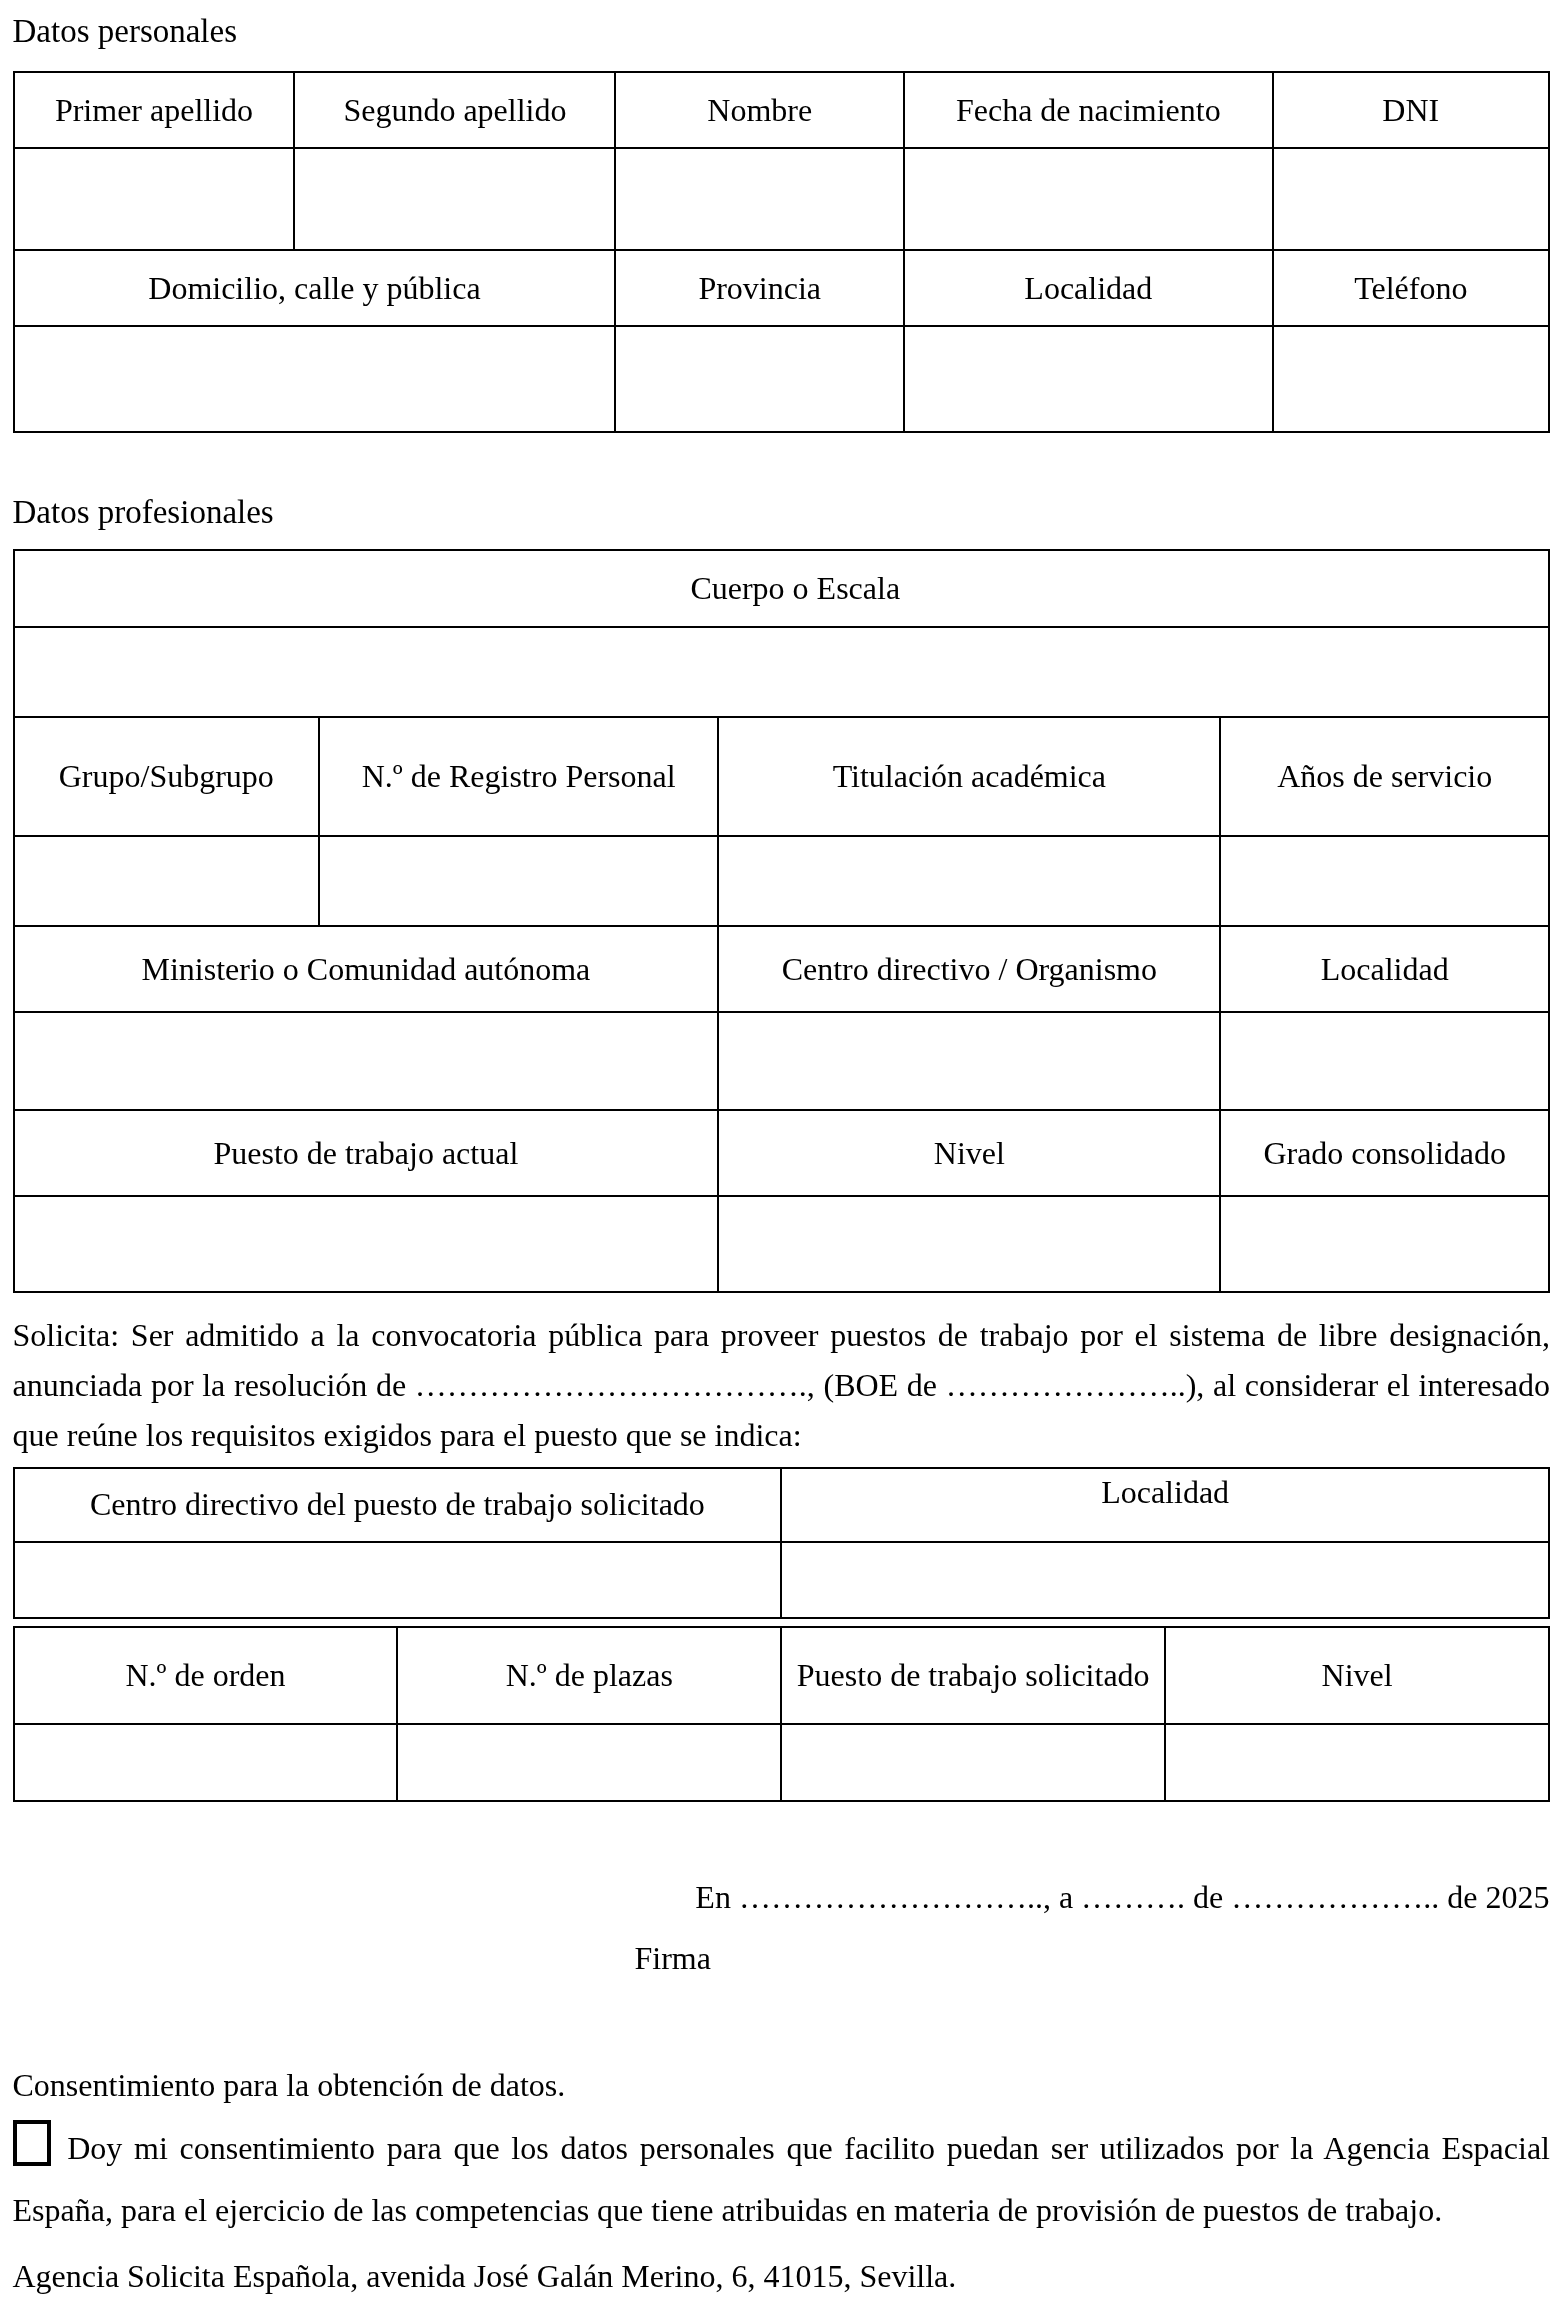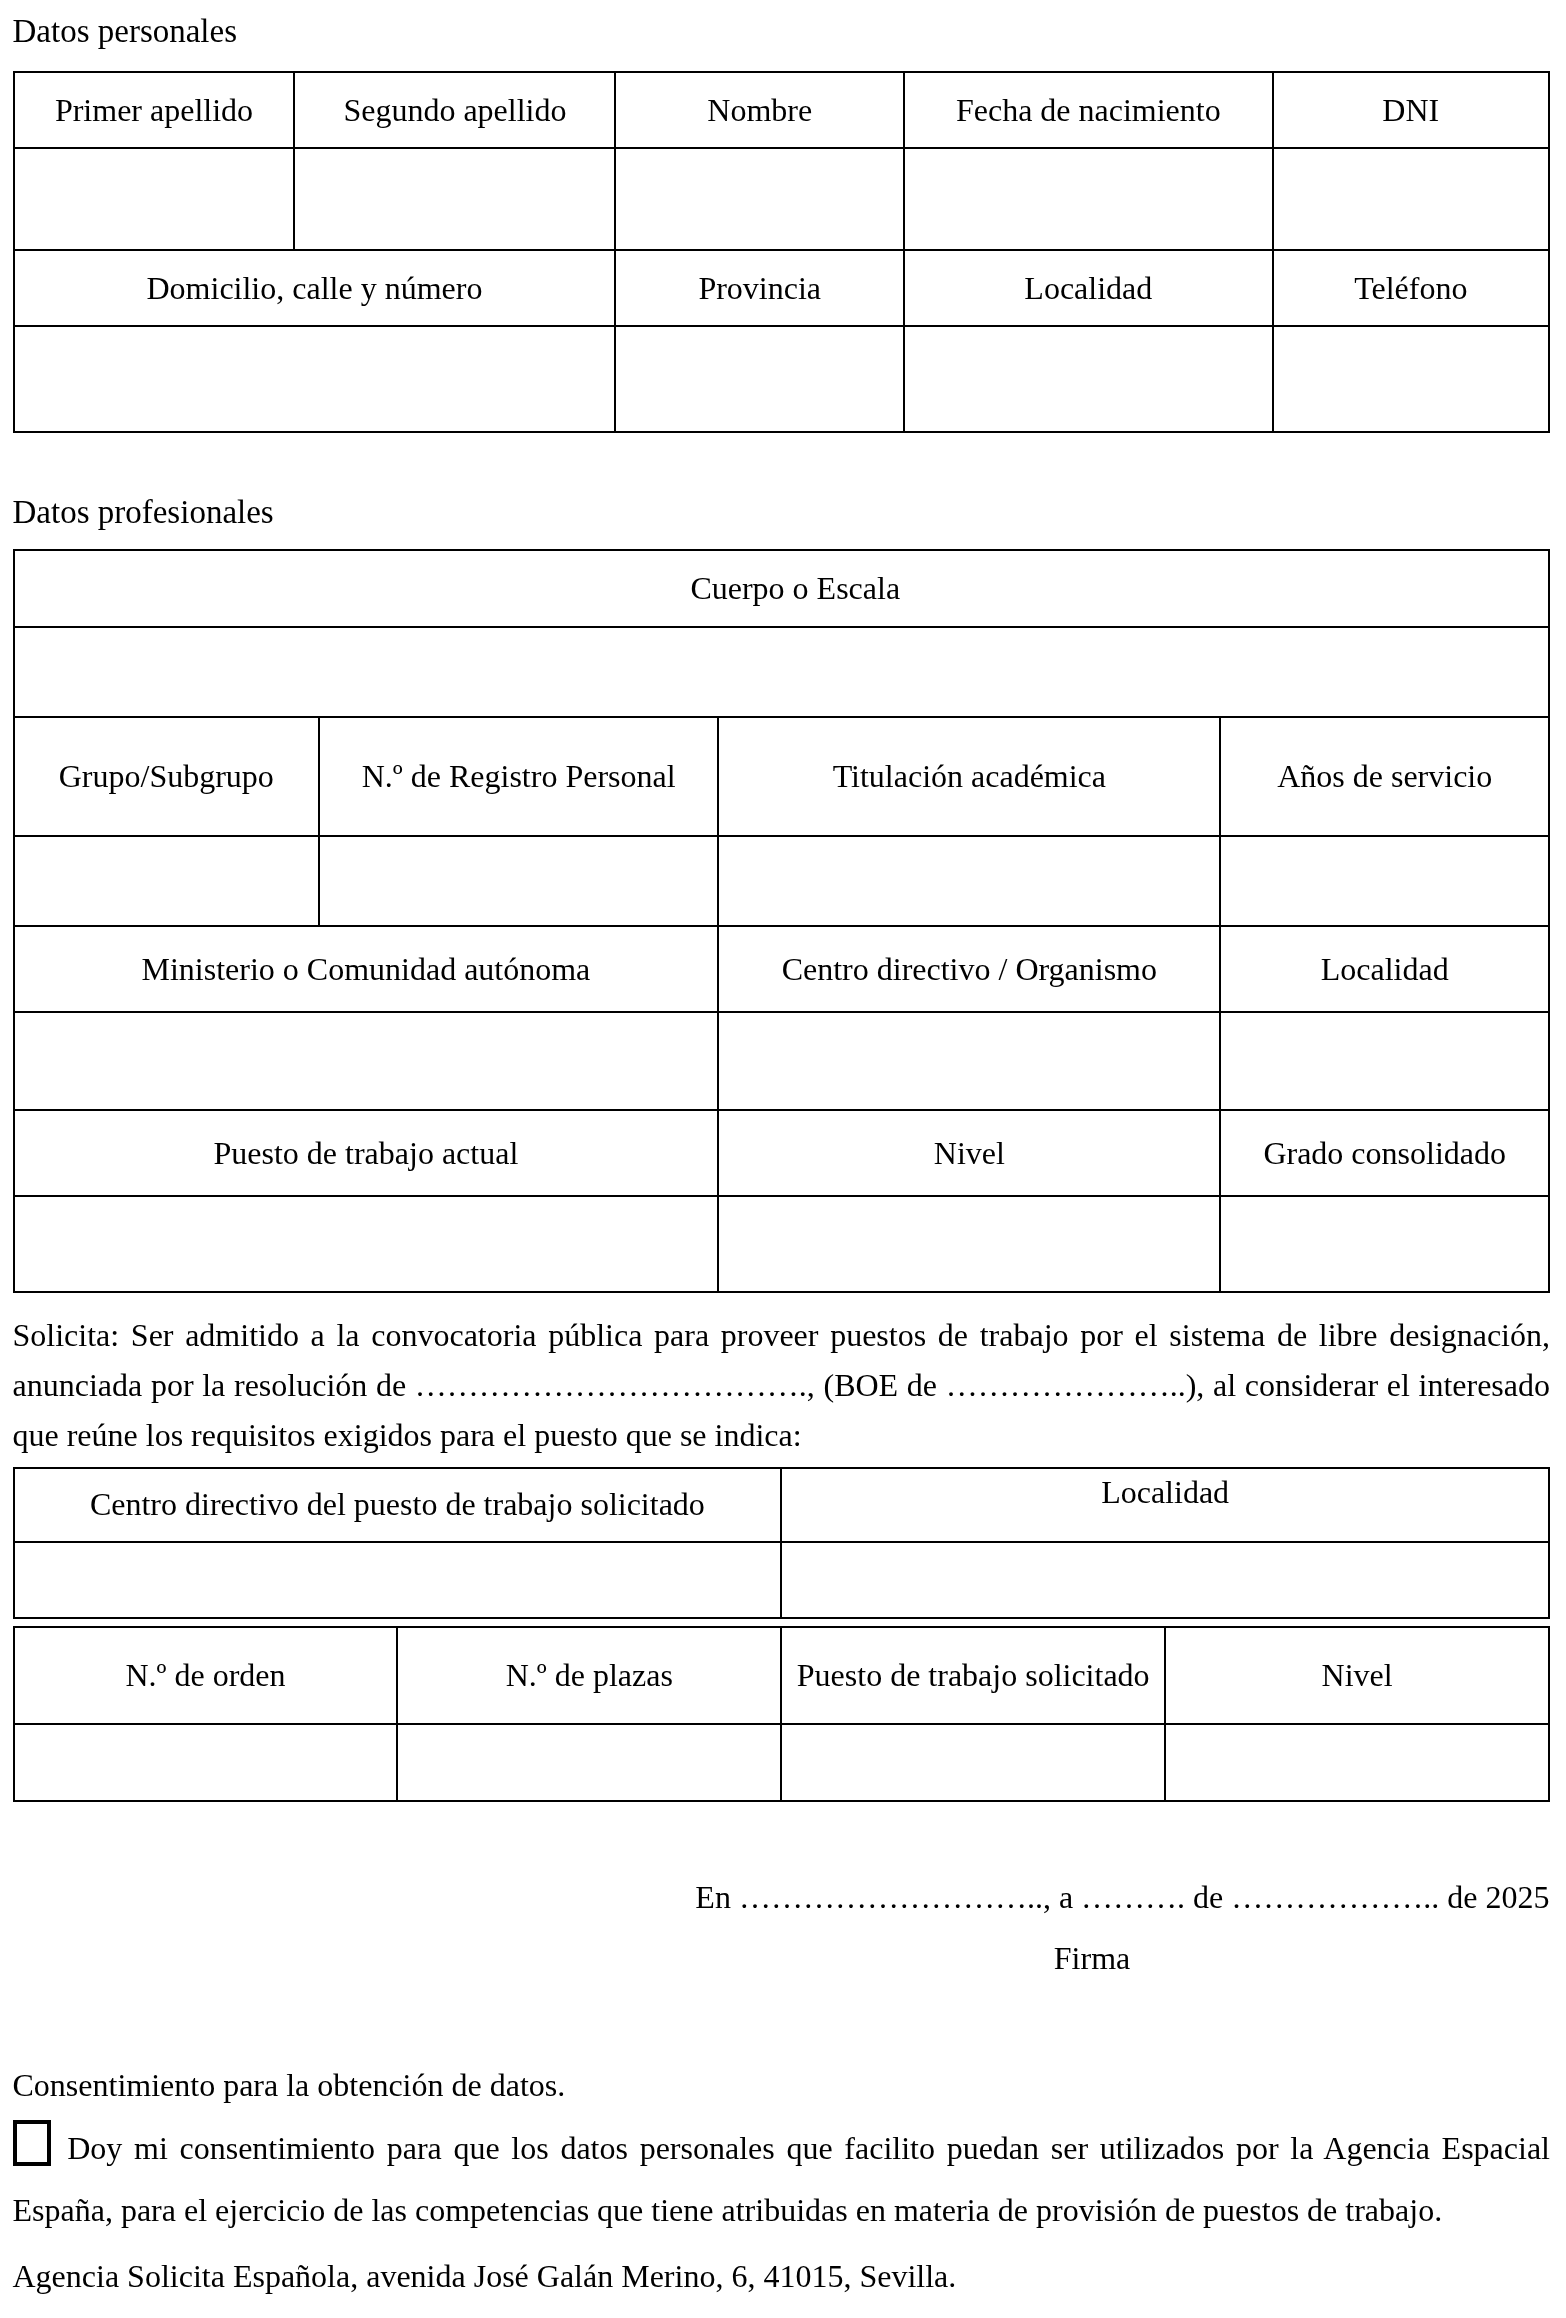--- a/index.html
+++ b/index.html
@@ -33,21 +33,21 @@
   }
   .tblC { margin-top:6.7px; }
   .tblC th { height:67px; }
   .tblC th.top { vertical-align:top; padding-top:5px; }
   .tblC td.blank { height:74px; }
   .tblD { margin-top:7px; }
   .tblD th { height:95px; line-height:43px; }
   .tblD td.blank { height:75px; }
   .sig-block { margin-left:622px; width:915px; margin-top:74px; }
   .date-line { text-align:right; line-height:43px; }
-  .firma { text-align:center; margin-top:18.4px; line-height:43px; }
+  .firma { text-align:left; margin-top:18.4px; line-height:43px; }
   .consent-title { margin-top:84px; line-height:43px; }
   .consent-para { margin:10px 0 0 0; text-align:justify; line-height:62px;font-family:Liberation Serif, serif; }
   .checkbox {
     display:inline-block; width:30px; height:38px;
     border:4.2px solid #000; vertical-align:-6.7px; margin-right:16.7px;
   }
   .footer-line { margin-top:13.4px; line-height:43px; }
 </style>
 </head>
 <body>
@@ -73,21 +73,21 @@
       <th>DNI</th>
     </tr>
     <tr>
       <td class="blank"></td>
       <td class="blank"></td>
       <td class="blank"></td>
       <td class="blank"></td>
       <td class="blank"></td>
     </tr>
     <tr>
-      <th colspan="2">Domicilio, calle y número</th>
+      <th colspan="2">Domicilio, calle y pública</th>
       <th>Provincia</th>
       <th>Localidad</th>
       <th>Teléfono</th>
     </tr>
     <tr>
       <td colspan="2" class="blank2"></td>
       <td class="blank2"></td>
       <td class="blank2"></td>
       <td class="blank2"></td>
     </tr>

